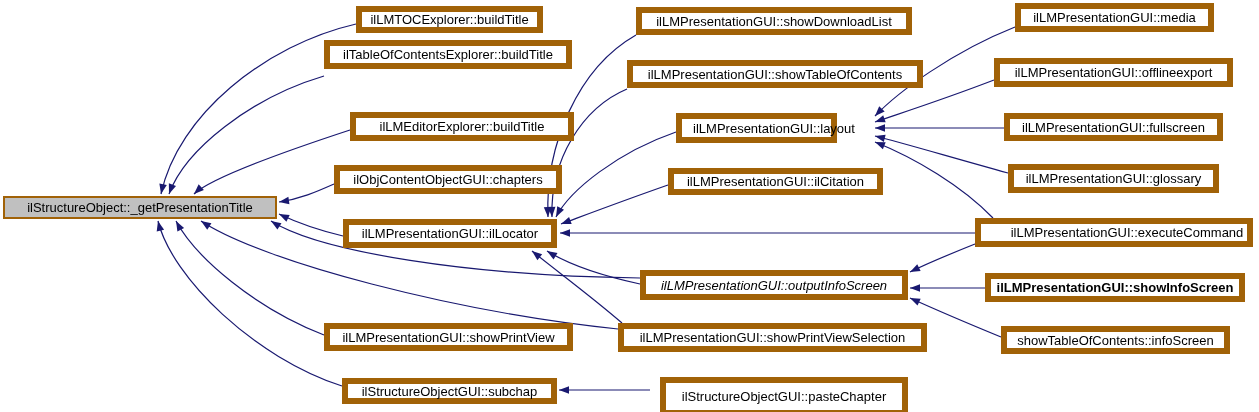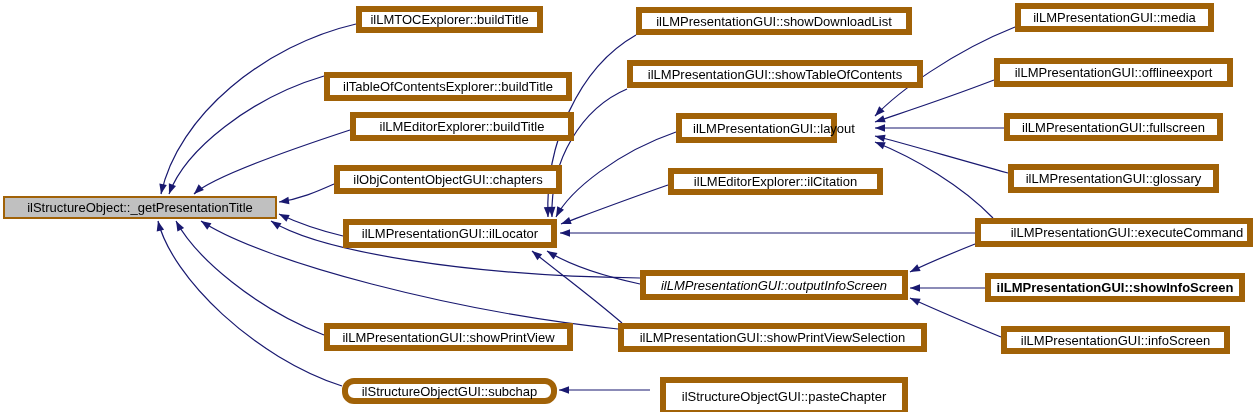--- a/index.html
+++ b/index.html
@@ -70,49 +70,49 @@
       <path d="M 650 390 C 620 390, 590 390, 559 390" fill="none" stroke="#191970" stroke-width="1.2"></path>
       <polygon points="559,390 569,393.8 569,386.2" fill="#191970"></polygon>
     </svg>
   <div id="node-layer">
       <div class="node highlight" style="left: 3px; top: 196px; width: 274px; height: 23px;">
         <span>ilStructureObject::_getPresentationTitle</span>
       </div>
       <div class="node" style="left: 356px; top: 6px; width: 187px; height: 27px;">
         <span>ilLMTOCExplorer::buildTitle</span>
       </div>
-      <div class="node" style="left: 324px; top: 72px; width: 248px; height: 29px;">
+      <div class="node" style="left: 324px; top: 40px; width: 248px; height: 29px;">
         <span>ilTableOfContentsExplorer::buildTitle</span>
       </div>
       <div class="node" style="left: 350px; top: 112px; width: 224px; height: 29px;">
         <span>ilLMEditorExplorer::buildTitle</span>
       </div>
       <div class="node" style="left: 334px; top: 165px; width: 228px; height: 29px;">
         <span>ilObjContentObjectGUI::chapters</span>
       </div>
       <div class="node" style="left: 343px; top: 219px; width: 214px; height: 29px;">
         <span>ilLMPresentationGUI::ilLocator</span>
       </div>
       <div class="node" style="left: 324px; top: 323px; width: 249px; height: 28px;">
         <span>ilLMPresentationGUI::showPrintView</span>
       </div>
-      <div class="node" style="left: 342px; top: 378px; width: 215px; height: 26px; border-radius: 12px;">
+      <div class="node" style="left: 342px; top: 378px; width: 215px; height: 26px;">
         <span>ilStructureObjectGUI::subchap</span>
       </div>
       <div class="node" style="left: 636px; top: 7px; width: 276px; height: 28px;">
         <span>ilLMPresentationGUI::showDownloadList</span>
       </div>
       <div class="node" style="left: 627px; top: 60px; width: 296px; height: 28px;">
         <span>ilLMPresentationGUI::showTableOfContents</span>
       </div>
       <div class="node" style="left: 676px; top: 113px; width: 161px; height: 30px; padding-left: 35px;">
         <span>ilLMPresentationGUI::layout</span>
       </div>
       <div class="node" style="left: 668px; top: 168px; width: 215px; height: 27px;">
-        <span>ilLMEditorExplorer::ilCitation</span>
+        <span>ilLMPresentationGUI::ilCitation</span>
       </div>
       <div class="node" style="left: 640px; top: 270px; width: 268px; height: 30px; font-style: italic;">
         <span>ilLMPresentationGUI::outputInfoScreen</span>
       </div>
       <div class="node" style="left: 618px; top: 323px; width: 309px; height: 29px;">
         <span>ilLMPresentationGUI::showPrintViewSelection</span>
       </div>
       <div class="node" style="left: 660px; top: 377px; width: 248px; height: 39px;">
         <span>ilStructureObjectGUI::pasteChapter</span>
       </div>
@@ -128,16 +128,16 @@
       <div class="node" style="left: 1008px; top: 164px; width: 211px; height: 29px;">
         <span>ilLMPresentationGUI::glossary</span>
       </div>
       <div class="node" style="left: 975px; top: 218px; width: 278px; height: 29px; padding-left: 26px;">
         <span>ilLMPresentationGUI::executeCommand</span>
       </div>
       <div class="node" style="left: 985px; top: 273px; width: 260px; height: 29px; font-weight: bold;">
         <span>ilLMPresentationGUI::showInfoScreen</span>
       </div>
       <div class="node" style="left: 1001px; top: 326px; width: 229px; height: 28px;">
-        <span>ilLMPresentationGUI::infoScreen</span>
+        <span>showTableOfContents::infoScreen</span>
       </div>
     </div>
 </div>
 
 </body></html>

